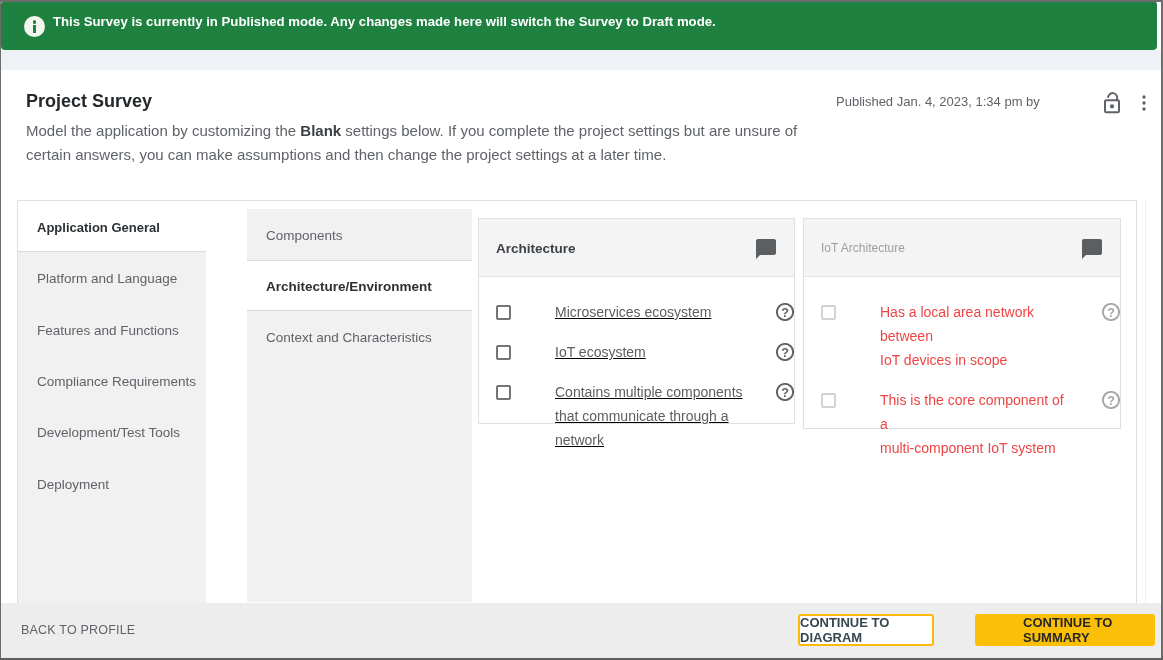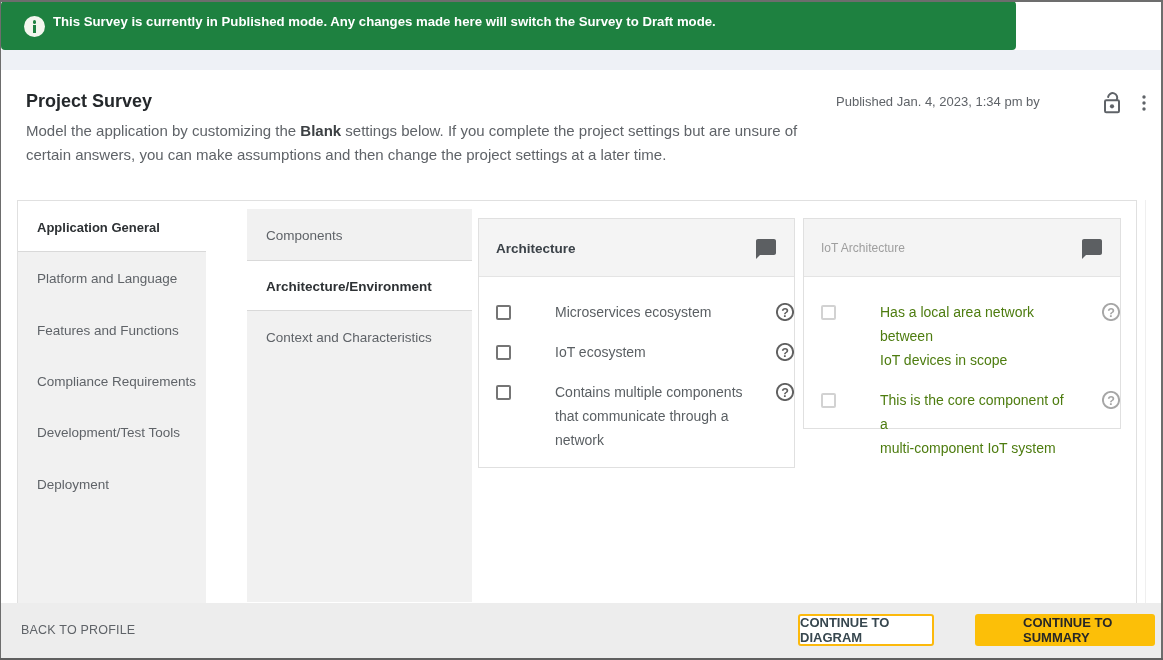--- a/index.html
+++ b/index.html
@@ -8,21 +8,21 @@
   .abs { position:absolute; }
 
   
   #b-top   { left:0; top:0; width:1161px; height:1.5px; background:#6d6d6d; }
   #b-left  { left:0; top:0; width:1px; height:660px; background:#6d6d6d; }
   #b-right { left:1161.3px; top:0; width:1.7px; height:660px; background:#6d6d6d; }
   #b-bot   { left:0; top:657.8px; width:1163px; height:2.2px; background:#5f5f5f; }
   #b-right2{ left:1145px; top:200px; width:1px; height:402.5px; background:#efefef; }
 
   
-  #banner { left:1px; top:1px; width:1015px; height:49px; background:#1e8140;
+  #banner { left:1px; top:1px; width:1156px; height:49px; background:#1e8140;
     border-radius:4px; }
   #banner .txt { position:absolute; left:52px; top:13px; color:#ffffff;
     font-size:13.2px; font-weight:bold; }
   #binfo { position:absolute; left:22.5px; top:15px; width:21px; height:21px;
     border-radius:50%; background:#f3f6ee; }
   #binfo .i { position:absolute; left:9px; top:4.2px; width:3px; height:3.6px; background:#1e8140; border-radius:1.5px;}
   #binfo .s { position:absolute; left:9px; top:9.4px; width:3px; height:7.6px; background:#1e8140; }
 
   #strip { left:1px; top:50px; width:1160px; height:20px; background:#eef1f6; }
 
@@ -44,36 +44,36 @@
     padding-top:2px; }
   #col1 .tab { height:51.3px; }
   #col2 .tab { height:51px; }
   .tab.on { background:#fff; color:#2d3134; font-weight:bold;
     border-bottom:1px solid #d9d9d9; }
   #col1 .tab.on { font-size:13px; }
   #col2 .tab.on { border-top:1px solid #d9d9d9; }
 
   
   .card { position:absolute; background:#fff; border:1px solid #e0e0e0; }
-  #card1 { left:460px; top:17px; width:317px; height:250px; }
+  #card1 { left:460px; top:17px; width:317px; height:206px;text-decoration:underline; }
   #card2 { left:785px; top:17px; width:318px; height:211px; }
   .chead { position:relative; height:58px; background:#f4f4f4;
     border-bottom:1px solid #e4e4e4; }
   .chead .t { position:absolute; left:17px; top:22px; font-size:13.5px;
     font-weight:bold; color:#3b4248; }
   #card2 .chead .t { color:#9e9e9e; font-weight:normal; font-size:12px; }
   .chead svg { position:absolute; right:16.5px; top:18px; }
   .cbody { padding:23px 0 0 17px; }
   .row { display:flex; margin-bottom:16px;gap:32px; }
   .cb { flex:0 0 auto; width:15px; height:15px; border:2px solid #757575;
     border-radius:2px; margin:4.5px 12px 0 0; }
   .lab { font-size:14px; line-height:24px; color:#5a5f63; width:233px; }
   .qm { flex:0 0 auto; margin:3px 0 0 0; }
   #card2 .cb { border-color:#d2d2d2; }
-  #card2 .lab { color:#4d7c0f; width:236px; }
+  #card2 .lab { color:#ef4444; width:236px; }
 
   
   #foot { left:0px; top:602.5px; width:1161.5px; height:55px; background:#ededed; }
   #back { position:absolute; left:21px; top:622.5px; font-size:12.5px;
     color:#5f6368; letter-spacing:0.2px; }
   .btn { position:absolute; top:613.5px; height:32px; font-size:13px;
     font-weight:bold; letter-spacing:0px; display:flex; align-items:center;
     justify-content:center; border-radius:3px; }
   #btn1 { left:798px; width:136px; background:#fff; border:2px solid #fcb90c;
     color:#37474f; }

